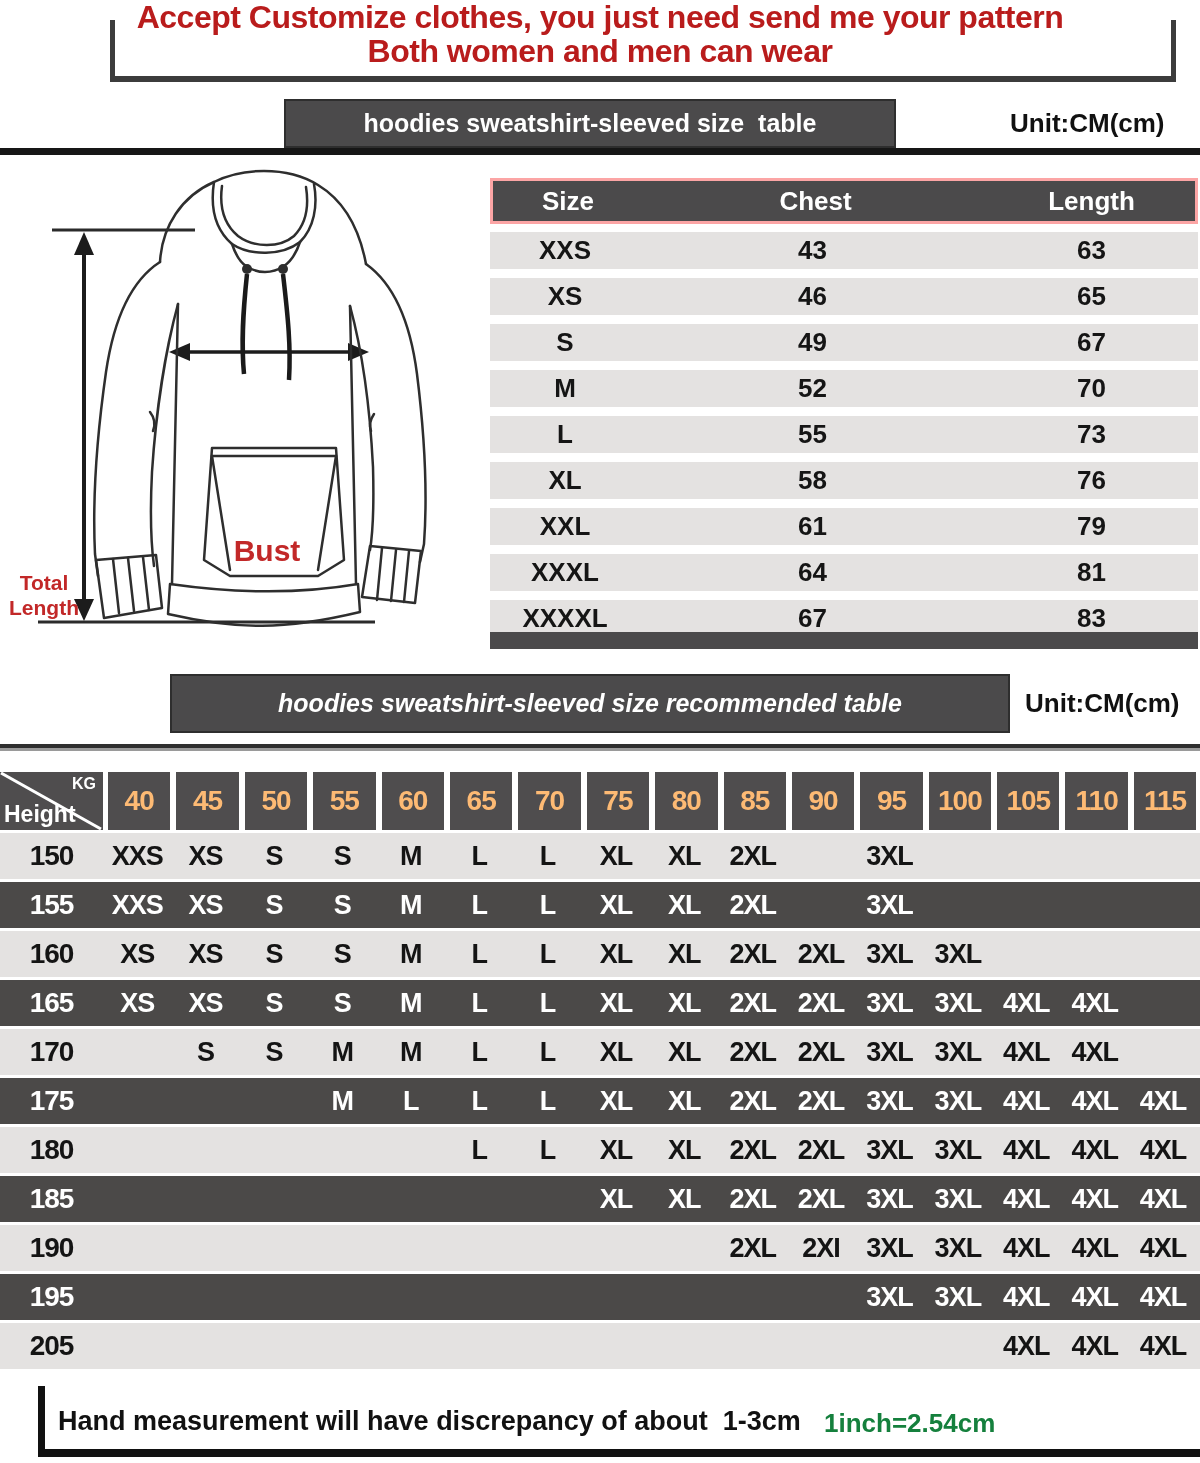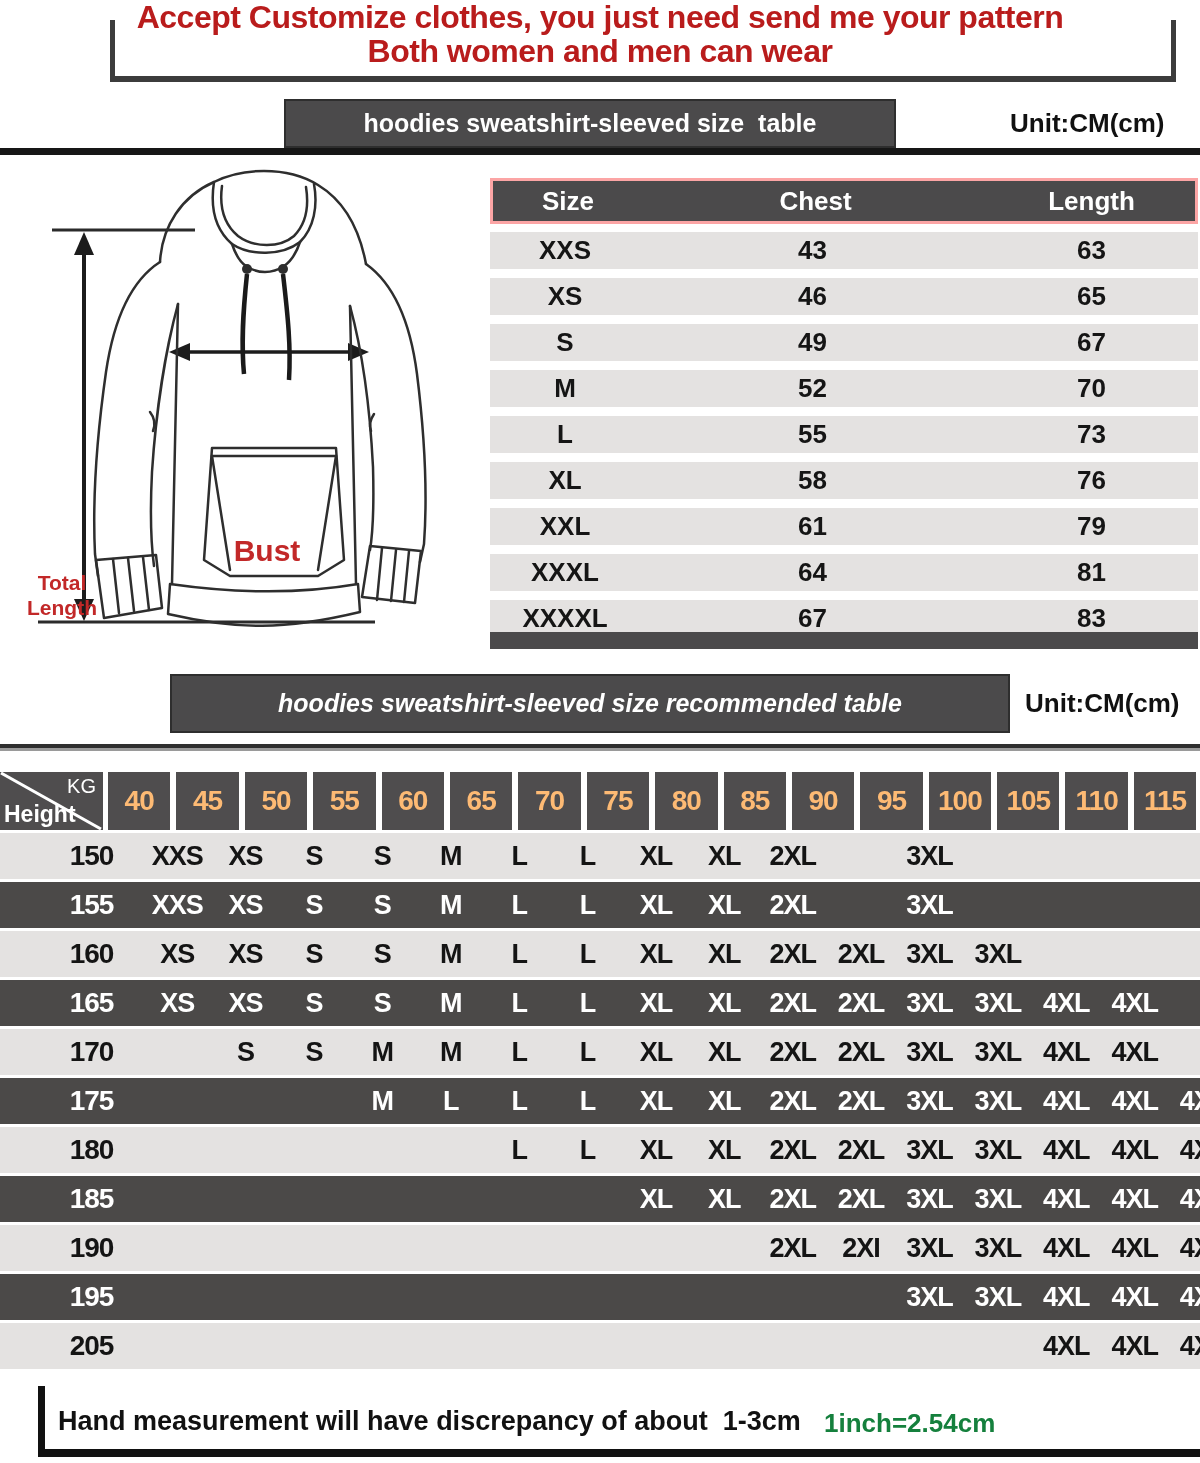--- a/index.html
+++ b/index.html
@@ -13,46 +13,46 @@
           font-weight:bold;display:flex;align-items:center;justify-content:center;white-space:pre;}
   .banner1{left:284px;top:99px;width:608px;height:45px;font-size:25px;}
   .banner2{left:170px;top:674px;width:836px;height:55px;font-size:25px;font-style:italic;}
   .unit{position:absolute;font-weight:bold;font-size:26px;color:#111;white-space:pre;margin-left:7px;}
   .unit1{left:1003px;top:108px;}
   .unit2{left:1018px;top:688px;}
   .divider1{position:absolute;left:0;top:148px;width:1200px;height:7px;background:#161616;}
   .divider2{position:absolute;left:0;top:744px;width:1200px;height:7px;
             background:linear-gradient(#2f2f2f 0 60%,#9a9a9a 60% 100%);}
   .diagram{position:absolute;left:0;top:162px;width:486px;height:500px;}
-  .lbl-total{position:absolute;left:20px;top:408px;width:84px;text-align:center;
+  .lbl-total{position:absolute;left:2px;top:408px;width:84px;text-align:center;
              color:#c22828;font-weight:bold;font-size:21px;line-height:25px;}
   .lbl-bust{position:absolute;left:212px;top:372px;width:110px;text-align:center;
             color:#c22828;font-weight:bold;font-size:30px;}
   .size-table{position:absolute;left:490px;top:178px;width:708px;}
   .st-header{display:grid;grid-template-columns:150px 345px auto;height:40px;background:#4b4a4b;
              border:3px solid #fca5a5;color:#fff;font-weight:bold;font-size:26px;align-items:center;margin-bottom:8px;}
   .st-hc{text-align:center;}
   .st-row{display:grid;grid-template-columns:150px 345px auto;height:37px;background:#e4e2e1;
           align-items:center;font-weight:bold;font-size:26px;margin-bottom:9px;color:#151515;}
   .st-c{text-align:center;}
   .st-footer{position:absolute;left:0;top:454px;width:708px;height:17px;background:#4b4a4b;}
   .matrix{position:absolute;left:0;top:772px;width:1200px;}
   .mx-header{display:flex;height:58px;margin-bottom:3px;}
   .mx-corner{flex:0 0 103px;position:relative;background:#4f4d4e;margin-right:2px;}
   .mx-corner svg{position:absolute;left:0;top:0;}
-  .mx-kg{position:absolute;right:7px;top:3px;color:#fff;font-weight:normal;font-size:20px;}
+  .mx-kg{position:absolute;right:7px;top:3px;color:#fff;font-weight:bold;font-size:16px;}
   .mx-hgt{position:absolute;left:4px;bottom:2px;color:#fff;font-weight:bold;font-size:23px;}
   .mx-slot{flex:0 0 68.4px;display:flex;}
   .mx-box{flex:1;margin:0 3px;background:#4f4d4e;color:#fdba74;display:flex;align-items:center;
           justify-content:center;font-size:28px;font-weight:bold;letter-spacing:-1px;}
   .mx-row{display:flex;height:46px;margin-bottom:3px;align-items:center;font-weight:bold;
           font-size:27px;letter-spacing:-1px;}
   .mx-row.light{background:#e4e2e1;color:#141414;}
   .mx-row.dark{background:#4b4948;color:#fff;}
-  .mx-h{flex:0 0 103px;text-align:center;font-size:28px;padding-left:40px;}
+  .mx-h{flex:0 0 103px;text-align:center;font-size:28px;}
   .mx-c{flex:0 0 68.4px;text-align:center;}
   .note-vbar{position:absolute;left:38px;top:1386px;width:7px;height:71px;background:#111;}
   .note-hbar{position:absolute;left:38px;top:1449px;width:1162px;height:8px;background:#111;}
   .note-text{position:absolute;left:58px;top:1406px;font-weight:bold;font-size:27px;white-space:pre;color:#111;}
   .note-conv{position:absolute;left:824px;top:1408px;font-weight:bold;font-size:26px;color:#15803d;}
 </style>
 </head>
 <body>
 
 <div class="page">

